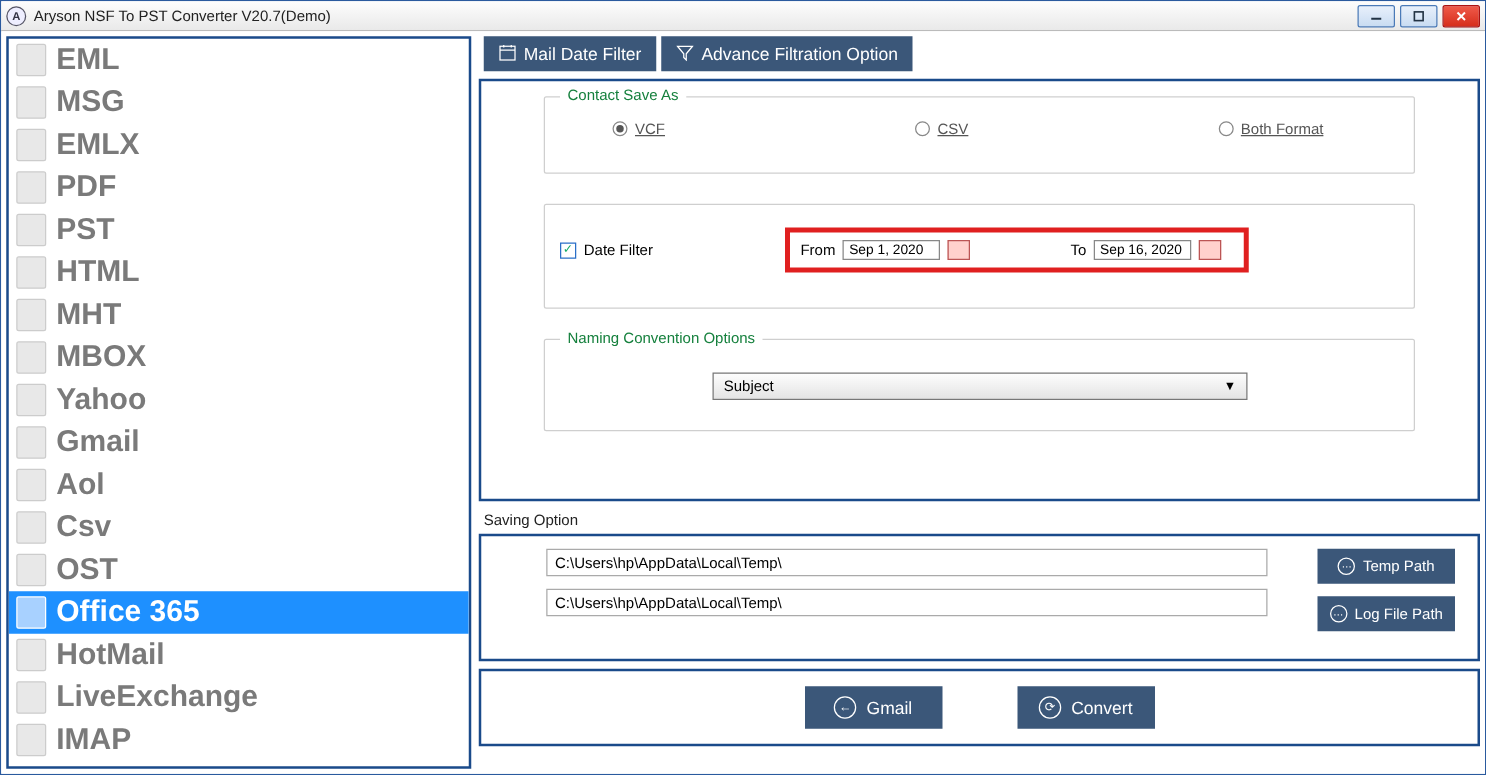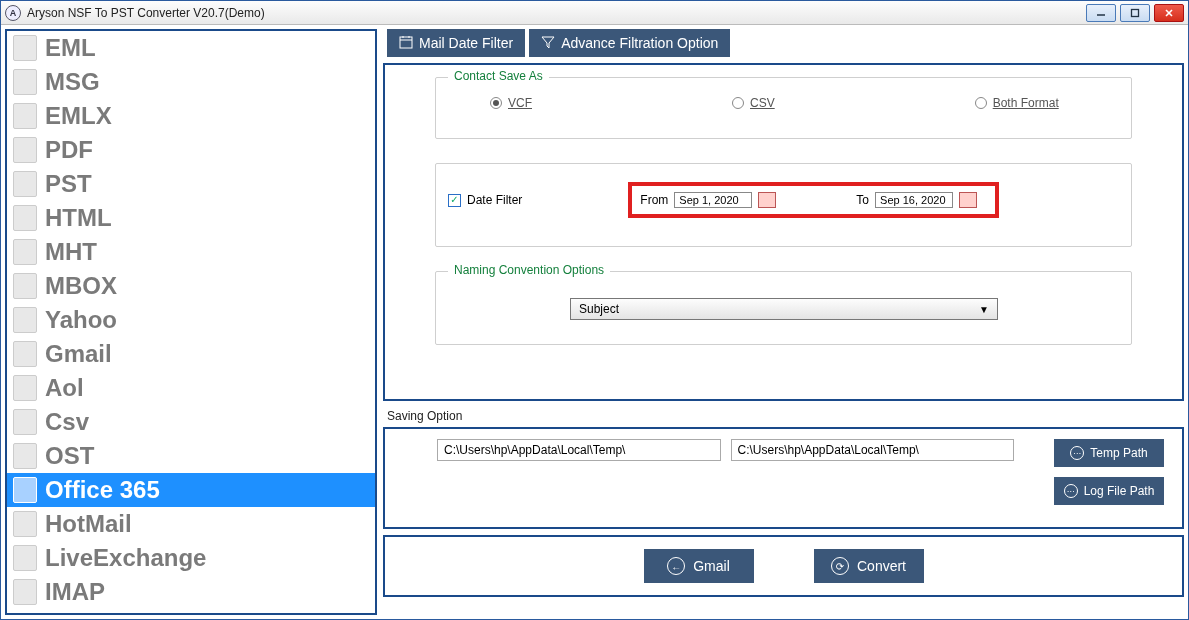--- a/index.html
+++ b/index.html
@@ -192,21 +192,21 @@
 .select .chevron { font-size: 10px; }
 .saving-section { margin-top: 0; }
 .saving-title { font-size: 12px; color: #222; margin: 2px 0 4px 4px; }
 .saving-panel {
   border: 2px solid #1a4a8a;
   padding: 10px 18px 22px 52px;
   display: flex;
   gap: 40px;
   align-items: flex-start;
 }
-.path-col { flex: 1; display: flex; flex-direction: row; gap: 10px; }
+.path-col { flex: 1; display: flex; flex-direction: column; gap: 10px; }
 .path-input {
   width: 100%;
   height: 22px;
   border: 1px solid #aaa;
   padding: 2px 6px;
   font-size: 12px;
   background: #fff;
 }
 .btn-col { display: flex; flex-direction: column; gap: 10px; width: 110px; }
 .gray-btn {

